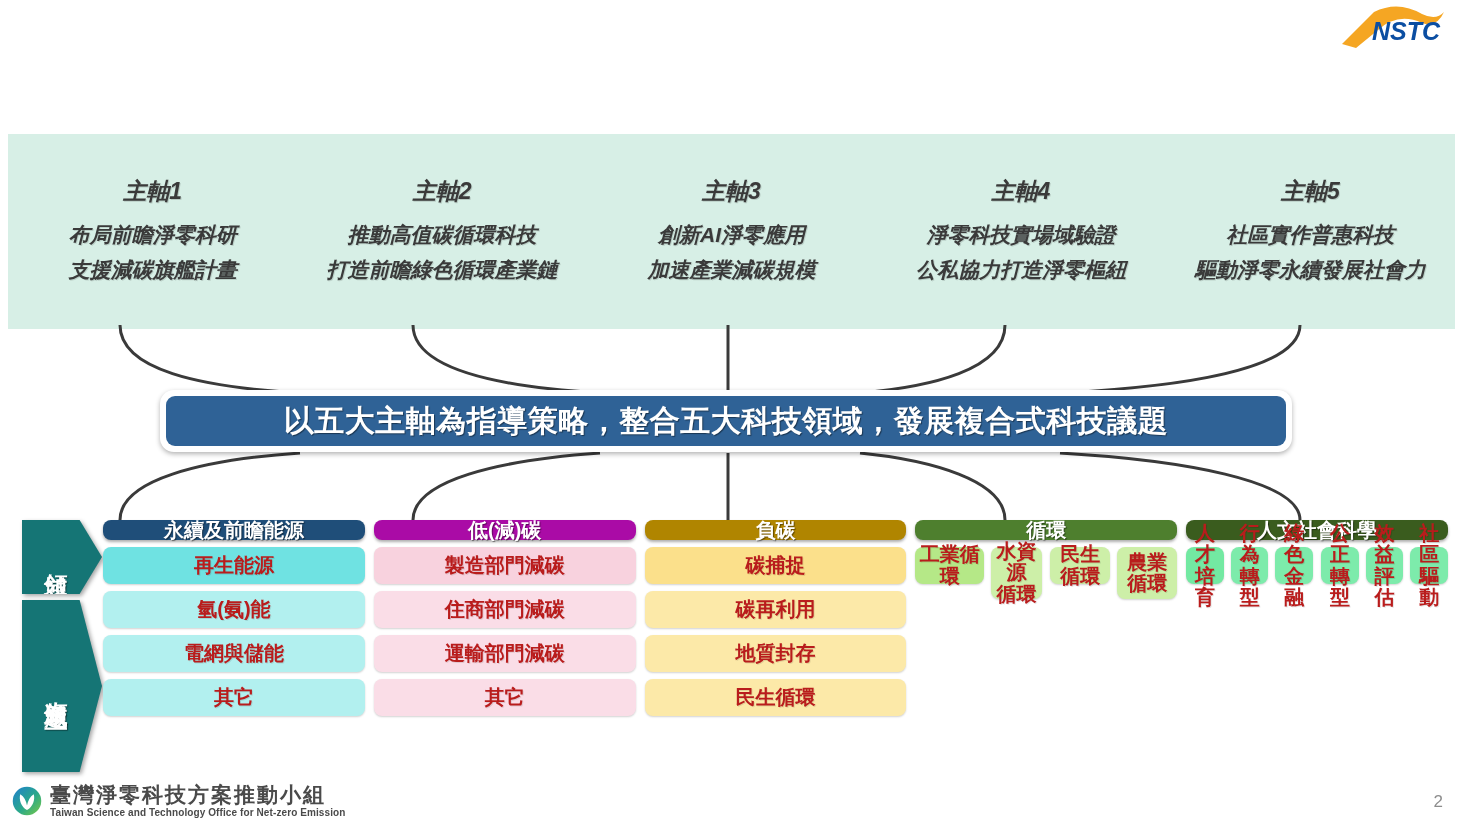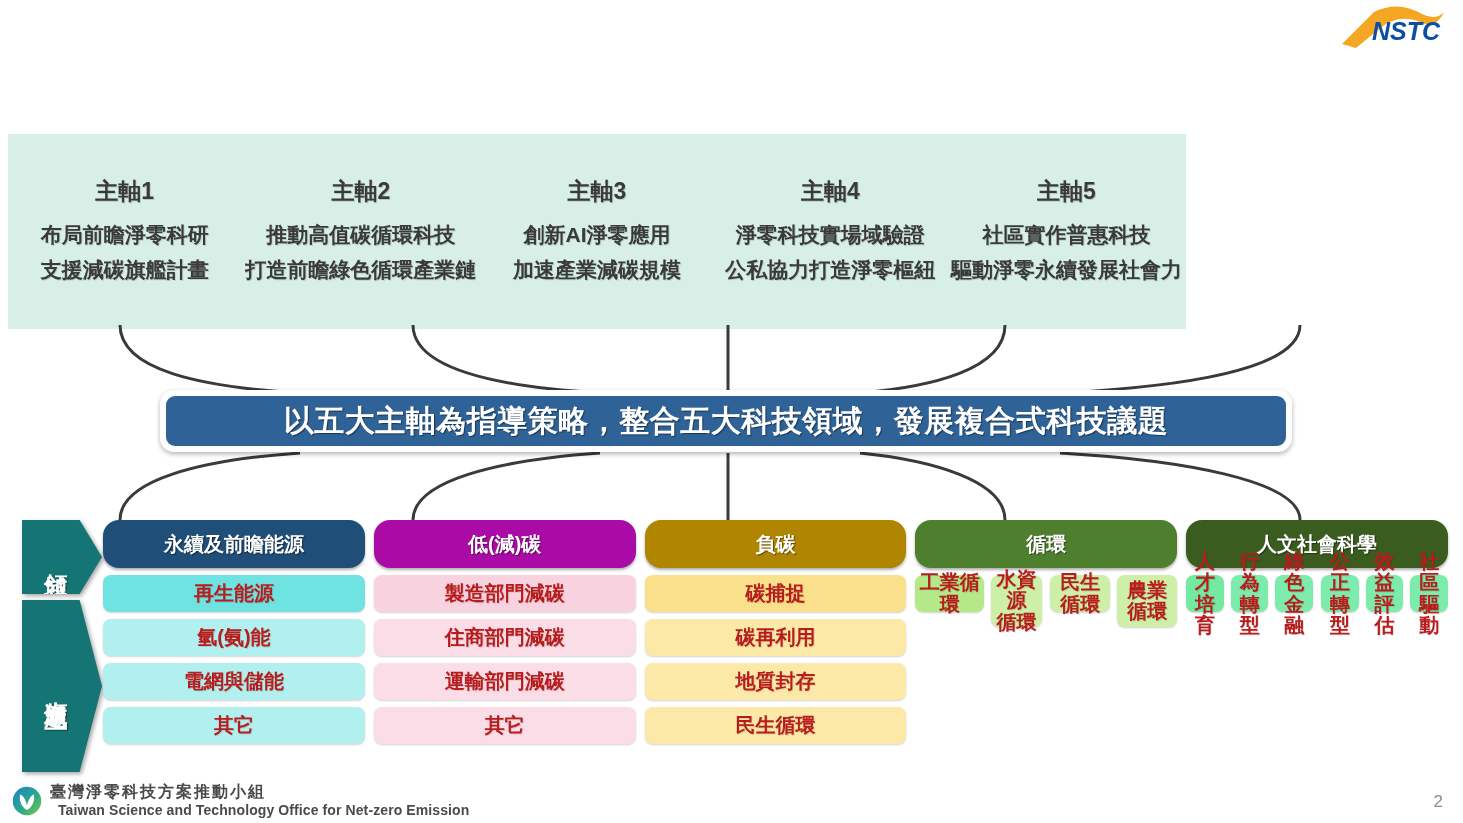--- a/index.html
+++ b/index.html
@@ -18,22 +18,22 @@
   
   .page-title{
     position:absolute;left:0;top:28px;width:1463px;
     text-align:center;
     font-size:41px;font-weight:bold;letter-spacing:1px;
     color:#1b7fa8;
     text-shadow:1px 1px 0 rgba(0,0,0,.18);
   }
 
   
-  .pillars{position:absolute;left:8px;top:134px;width:1178px;height:195px;
-           display:flex;gap:0;}
+  .pillars{position:absolute;left:8px;top:134px;width:1447px;height:195px;
+           display:flex;gap:0;font-style:italic;}
   .pillar{
     flex:1;background:#d7efe6;
     display:flex;flex-direction:column;align-items:center;justify-content:center;
     padding:6px 4px;box-sizing:border-box;
   }
   .pillar-title{
     font-size:23px;font-weight:bold;color:#3a3a3a;
     margin-bottom:11px;text-shadow:1px 1px 0 rgba(0,0,0,.15);
   }
   .pillar-line{
@@ -78,21 +78,21 @@
     text-shadow:1px 1px 1px rgba(0,0,0,.4);
   }
   #chev-domain{top:520px;width:80px;height:74px;}
   #chev-subdomain{top:600px;width:80px;height:172px;}
 
   
   .columns{position:absolute;left:103px;top:520px;width:1345px;height:260px;
            display:flex;gap:9px;}
   .col{flex:1;display:flex;flex-direction:column;gap:7px;}
   .col-head{
-    height:48px;border-radius:16px;
+    height:20px;border-radius:8px;
     display:flex;align-items:center;justify-content:center;
     color:#ffffff;font-size:20px;font-weight:bold;
     text-shadow:1px 1px 1px rgba(0,0,0,.45);
     box-shadow:0 2px 3px rgba(0,0,0,.32);
   }
   .col-body{display:flex;flex-direction:column;gap:7px;}
   .col-body.two{flex-direction:row;gap:8px;}
   .subcol{flex:1;display:flex;flex-direction:row;gap:7px;}
   .chip{
     height:37px;border-radius:8px;
@@ -102,22 +102,22 @@
     box-shadow:0 1px 2px rgba(0,0,0,.18);
     text-shadow:1px 1px 0 rgba(0,0,0,.10);
   }
   .chip.tall{height:52px;}
 
   
   .footer-logo{position:absolute;left:12px;top:784px;
                display:flex;align-items:center;gap:8px;}
   .footer-mark{width:30px;height:30px;flex:0 0 30px;}
   .footer-text{display:flex;flex-direction:column;line-height:1;}
-  .footer-cn{font-size:16px;font-weight:bold;color:#4a4a4a;letter-spacing:2px;}
-  .footer-en{font-size:14px;font-weight:bold;color:#4a4a4a;letter-spacing:.1px;margin-top:3px;margin-left:8px;}
+  .footer-cn{font-size:21px;font-weight:bold;color:#4a4a4a;letter-spacing:2px;}
+  .footer-en{font-size:10px;font-weight:bold;color:#4a4a4a;letter-spacing:.1px;margin-top:3px;}
   .page-num{position:absolute;right:20px;top:792px;
             font-size:17px;color:#8d8d8d;}
 </style>
 </head>
 <body>
 
 <div class="slide">
 
   <div class="nstc-logo">
     <svg viewBox="0 0 120 46" width="120" height="46" aria-hidden="true">

